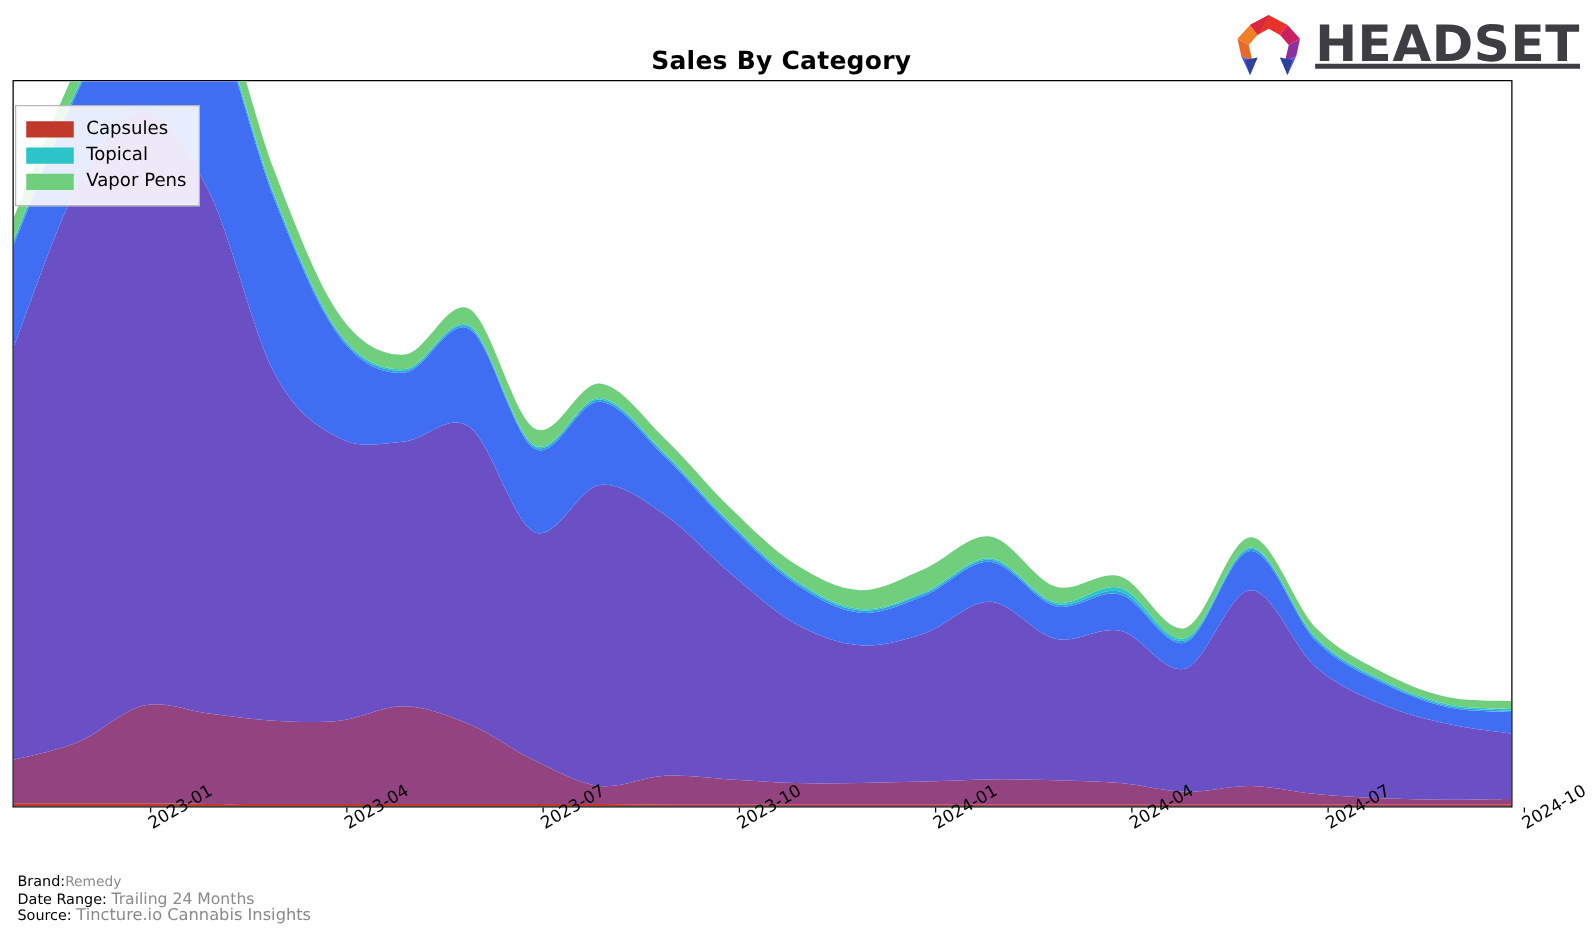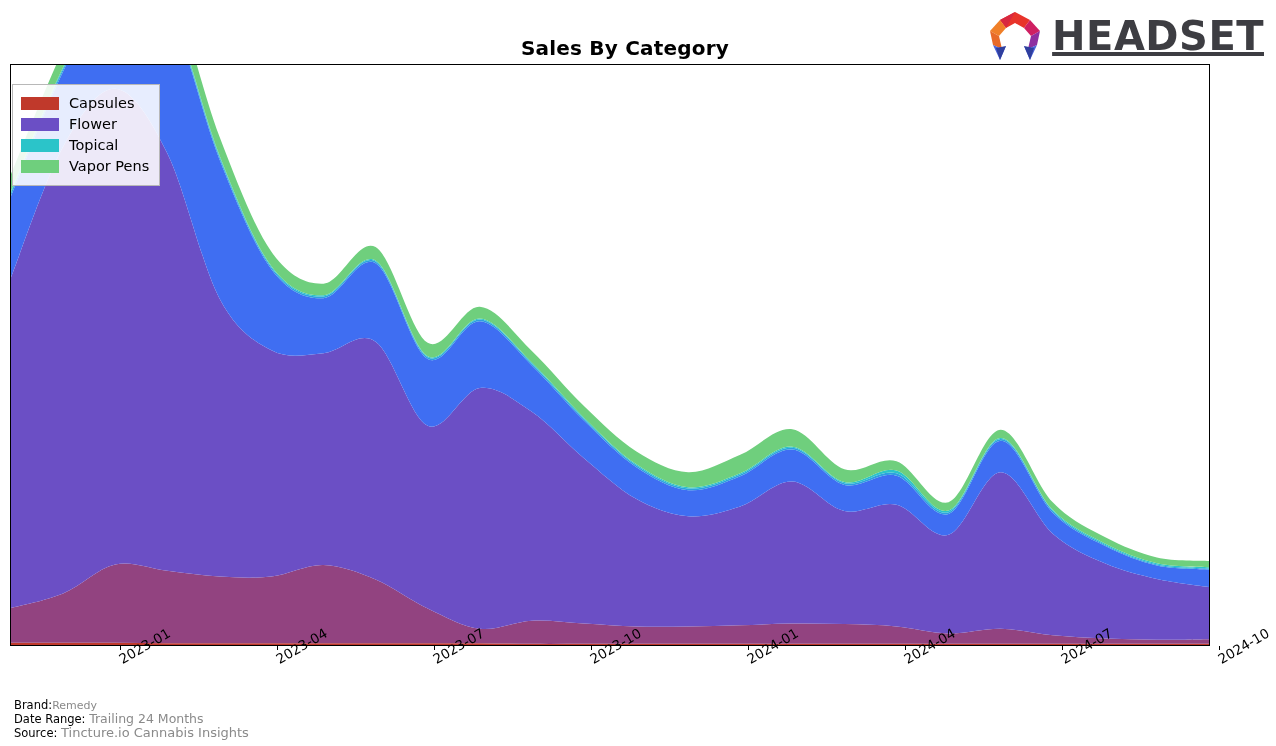--- a/index.html
+++ b/index.html
@@ -182,24 +182,20 @@
       <path d="M 0.00,128.62 C 8.70,107.86 34.78,40.35 52.17,4.07 C 69.57,-32.20 86.96,-77.99 104.35,-89.05 C 121.74,-100.10 139.13,-92.44 156.52,-62.27 C 173.91,-32.11 191.30,47.72 208.70,91.96 C 226.09,136.19 243.48,179.74 260.87,203.12 C 278.26,226.50 295.65,233.19 313.04,232.22 C 330.43,231.25 347.83,187.11 365.22,197.30 C 382.61,207.48 400.00,283.63 417.39,293.33 C 434.78,303.03 452.17,254.43 469.57,255.50 C 486.96,256.57 504.35,283.14 521.74,299.73 C 539.13,316.32 556.52,338.04 573.91,355.02 C 591.30,372.00 608.70,389.94 626.09,401.58 C 643.48,413.22 660.87,423.31 678.26,424.86 C 695.65,426.41 713.04,417.68 730.43,410.89 C 747.83,404.10 765.22,382.67 782.61,384.12 C 800.00,385.57 817.39,415.35 834.78,419.62 C 852.17,423.89 869.57,404.88 886.96,409.73 C 904.35,414.58 921.74,454.44 939.13,448.72 C 956.52,443.00 973.91,375.58 991.30,375.39 C 1008.70,375.20 1026.09,429.90 1043.48,447.56 C 1060.87,465.21 1078.26,472.39 1095.65,481.31 C 1113.04,490.24 1130.43,497.13 1147.83,501.10 C 1165.22,505.08 1191.30,504.50 1200.00,505.18 L 1200.00,506.34 C 1191.30,505.66 1165.22,506.24 1147.83,502.27 C 1130.43,498.29 1113.04,491.31 1095.65,482.48 C 1078.26,473.65 1060.87,466.86 1043.48,449.30 C 1026.09,431.75 1008.70,376.94 991.30,377.14 C 973.91,377.33 956.52,444.65 939.13,450.47 C 921.74,456.29 904.35,416.91 886.96,412.06 C 869.57,407.21 852.17,425.73 834.78,421.37 C 817.39,417.00 800.00,387.32 782.61,385.87 C 765.22,384.41 747.83,405.85 730.43,412.64 C 713.04,419.43 695.65,428.16 678.26,426.61 C 660.87,425.05 643.48,414.97 626.09,403.33 C 608.70,391.69 591.30,373.74 573.91,356.77 C 556.52,339.79 539.13,318.06 521.74,301.48 C 504.35,284.89 486.96,258.31 469.57,257.24 C 452.17,256.18 434.78,304.77 417.39,295.07 C 400.00,285.37 382.61,209.23 365.22,199.04 C 347.83,188.86 330.43,232.99 313.04,233.96 C 295.65,234.93 278.26,228.14 260.87,204.86 C 243.48,181.58 226.09,138.42 208.70,94.28 C 191.30,50.15 173.91,-29.78 156.52,-59.95 C 139.13,-90.11 121.74,-97.78 104.35,-86.72 C 86.96,-75.66 69.57,-29.97 52.17,6.40 C 34.78,42.78 8.70,110.68 0.00,131.53 Z" fill="#2e9fe0" stroke="none"></path>
       <path d="M 0.00,126.88 C 8.70,106.12 34.78,38.61 52.17,2.33 C 69.57,-33.95 86.96,-79.73 104.35,-90.79 C 121.74,-101.85 139.13,-94.19 156.52,-64.02 C 173.91,-33.85 191.30,45.88 208.70,90.21 C 226.09,134.54 243.48,178.48 260.87,201.95 C 278.26,225.43 295.65,232.02 313.04,231.05 C 330.43,230.08 347.83,185.95 365.22,196.13 C 382.61,206.32 400.00,282.46 417.39,292.16 C 434.78,301.86 452.17,253.27 469.57,254.33 C 486.96,255.40 504.35,281.98 521.74,298.57 C 539.13,315.15 556.52,336.88 573.91,353.86 C 591.30,370.83 608.70,388.78 626.09,400.42 C 643.48,412.06 660.87,422.14 678.26,423.70 C 695.65,425.25 713.04,416.52 730.43,409.73 C 747.83,402.94 765.22,381.50 782.61,382.96 C 800.00,384.41 817.39,414.48 834.78,418.46 C 852.17,422.43 869.57,402.06 886.96,406.82 C 904.35,411.57 921.74,452.41 939.13,446.98 C 956.52,441.54 973.91,374.32 991.30,374.23 C 1008.70,374.13 1026.09,428.74 1043.48,446.39 C 1060.87,464.05 1078.26,471.23 1095.65,480.15 C 1113.04,489.07 1130.43,495.96 1147.83,499.94 C 1165.22,503.91 1191.30,503.33 1200.00,504.01 L 1200.00,505.18 C 1191.30,504.50 1165.22,505.08 1147.83,501.10 C 1130.43,497.13 1113.04,490.24 1095.65,481.31 C 1078.26,472.39 1060.87,465.21 1043.48,447.56 C 1026.09,429.90 1008.70,375.20 991.30,375.39 C 973.91,375.58 956.52,443.00 939.13,448.72 C 921.74,454.44 904.35,414.58 886.96,409.73 C 869.57,404.88 852.17,423.89 834.78,419.62 C 817.39,415.35 800.00,385.57 782.61,384.12 C 765.22,382.67 747.83,404.10 730.43,410.89 C 713.04,417.68 695.65,426.41 678.26,424.86 C 660.87,423.31 643.48,413.22 626.09,401.58 C 608.70,389.94 591.30,372.00 573.91,355.02 C 556.52,338.04 539.13,316.32 521.74,299.73 C 504.35,283.14 486.96,256.57 469.57,255.50 C 452.17,254.43 434.78,303.03 417.39,293.33 C 400.00,283.63 382.61,207.48 365.22,197.30 C 347.83,187.11 330.43,231.25 313.04,232.22 C 295.65,233.19 278.26,226.50 260.87,203.12 C 243.48,179.74 226.09,136.19 208.70,91.96 C 191.30,47.72 173.91,-32.11 156.52,-62.27 C 139.13,-92.44 121.74,-100.10 104.35,-89.05 C 86.96,-77.99 69.57,-32.20 52.17,4.07 C 34.78,40.35 8.70,107.86 0.00,128.62 Z" fill="#2bc4c9" stroke="none"></path>
       <path d="M 0.00,109.42 C 8.70,88.66 34.78,21.15 52.17,-15.13 C 69.57,-51.41 86.96,-96.71 104.35,-108.25 C 121.74,-119.80 139.13,-114.36 156.52,-84.39 C 173.91,-54.42 191.30,26.29 208.70,71.59 C 226.09,116.89 243.48,162.77 260.87,187.40 C 278.26,212.04 295.65,220.19 313.04,219.41 C 330.43,218.64 347.83,172.85 365.22,182.75 C 382.61,192.64 400.00,268.79 417.39,278.78 C 434.78,288.77 452.17,241.34 469.57,242.69 C 486.96,244.05 504.35,270.34 521.74,286.93 C 539.13,303.51 556.52,325.44 573.91,342.22 C 591.30,359.00 608.70,376.55 626.09,387.61 C 643.48,398.67 660.87,407.98 678.26,408.56 C 695.65,409.15 713.04,398.28 730.43,391.10 C 747.83,383.93 765.22,363.07 782.61,365.50 C 800.00,367.92 817.39,400.32 834.78,405.65 C 852.17,410.99 869.57,391.98 886.96,397.51 C 904.35,403.03 921.74,444.07 939.13,438.83 C 956.52,433.59 973.91,366.08 991.30,366.08 C 1008.70,366.08 1026.09,420.88 1043.48,438.83 C 1060.87,456.77 1078.26,464.53 1095.65,473.75 C 1113.04,482.96 1130.43,490.14 1147.83,494.12 C 1165.22,498.10 1191.30,497.03 1200.00,497.61 L 1200.00,504.01 C 1191.30,503.33 1165.22,503.91 1147.83,499.94 C 1130.43,495.96 1113.04,489.07 1095.65,480.15 C 1078.26,471.23 1060.87,464.05 1043.48,446.39 C 1026.09,428.74 1008.70,374.13 991.30,374.23 C 973.91,374.32 956.52,441.54 939.13,446.98 C 921.74,452.41 904.35,411.57 886.96,406.82 C 869.57,402.06 852.17,422.43 834.78,418.46 C 817.39,414.48 800.00,384.41 782.61,382.96 C 765.22,381.50 747.83,402.94 730.43,409.73 C 713.04,416.52 695.65,425.25 678.26,423.70 C 660.87,422.14 643.48,412.06 626.09,400.42 C 608.70,388.78 591.30,370.83 573.91,353.86 C 556.52,336.88 539.13,315.15 521.74,298.57 C 504.35,281.98 486.96,255.40 469.57,254.33 C 452.17,253.27 434.78,301.86 417.39,292.16 C 400.00,282.46 382.61,206.32 365.22,196.13 C 347.83,185.95 330.43,230.08 313.04,231.05 C 295.65,232.02 278.26,225.43 260.87,201.95 C 243.48,178.48 226.09,134.54 208.70,90.21 C 191.30,45.88 173.91,-33.85 156.52,-64.02 C 139.13,-94.19 121.74,-101.85 104.35,-90.79 C 86.96,-79.73 69.57,-33.95 52.17,2.33 C 34.78,38.61 8.70,106.12 0.00,126.88 Z" fill="#6fcf7d" stroke="none"></path>
     </svg>
 </div>
 
 <div id="legend">
     <div class="legend-row">
       <span class="legend-swatch" style="background: rgb(192, 57, 43);"></span>
       <span class="legend-label">Capsules</span>
-    </div>
-    <div class="legend-row">
-      <span class="legend-swatch" style="background: rgb(107, 79, 197);"></span>
-      <span class="legend-label">Flower</span>
     </div>
     <div class="legend-row">
       <span class="legend-swatch" style="background: rgb(43, 196, 201);"></span>
       <span class="legend-label">Topical</span>
     </div>
     <div class="legend-row">
       <span class="legend-swatch" style="background: rgb(111, 207, 125);"></span>
       <span class="legend-label">Vapor Pens</span>
     </div>
   </div>

